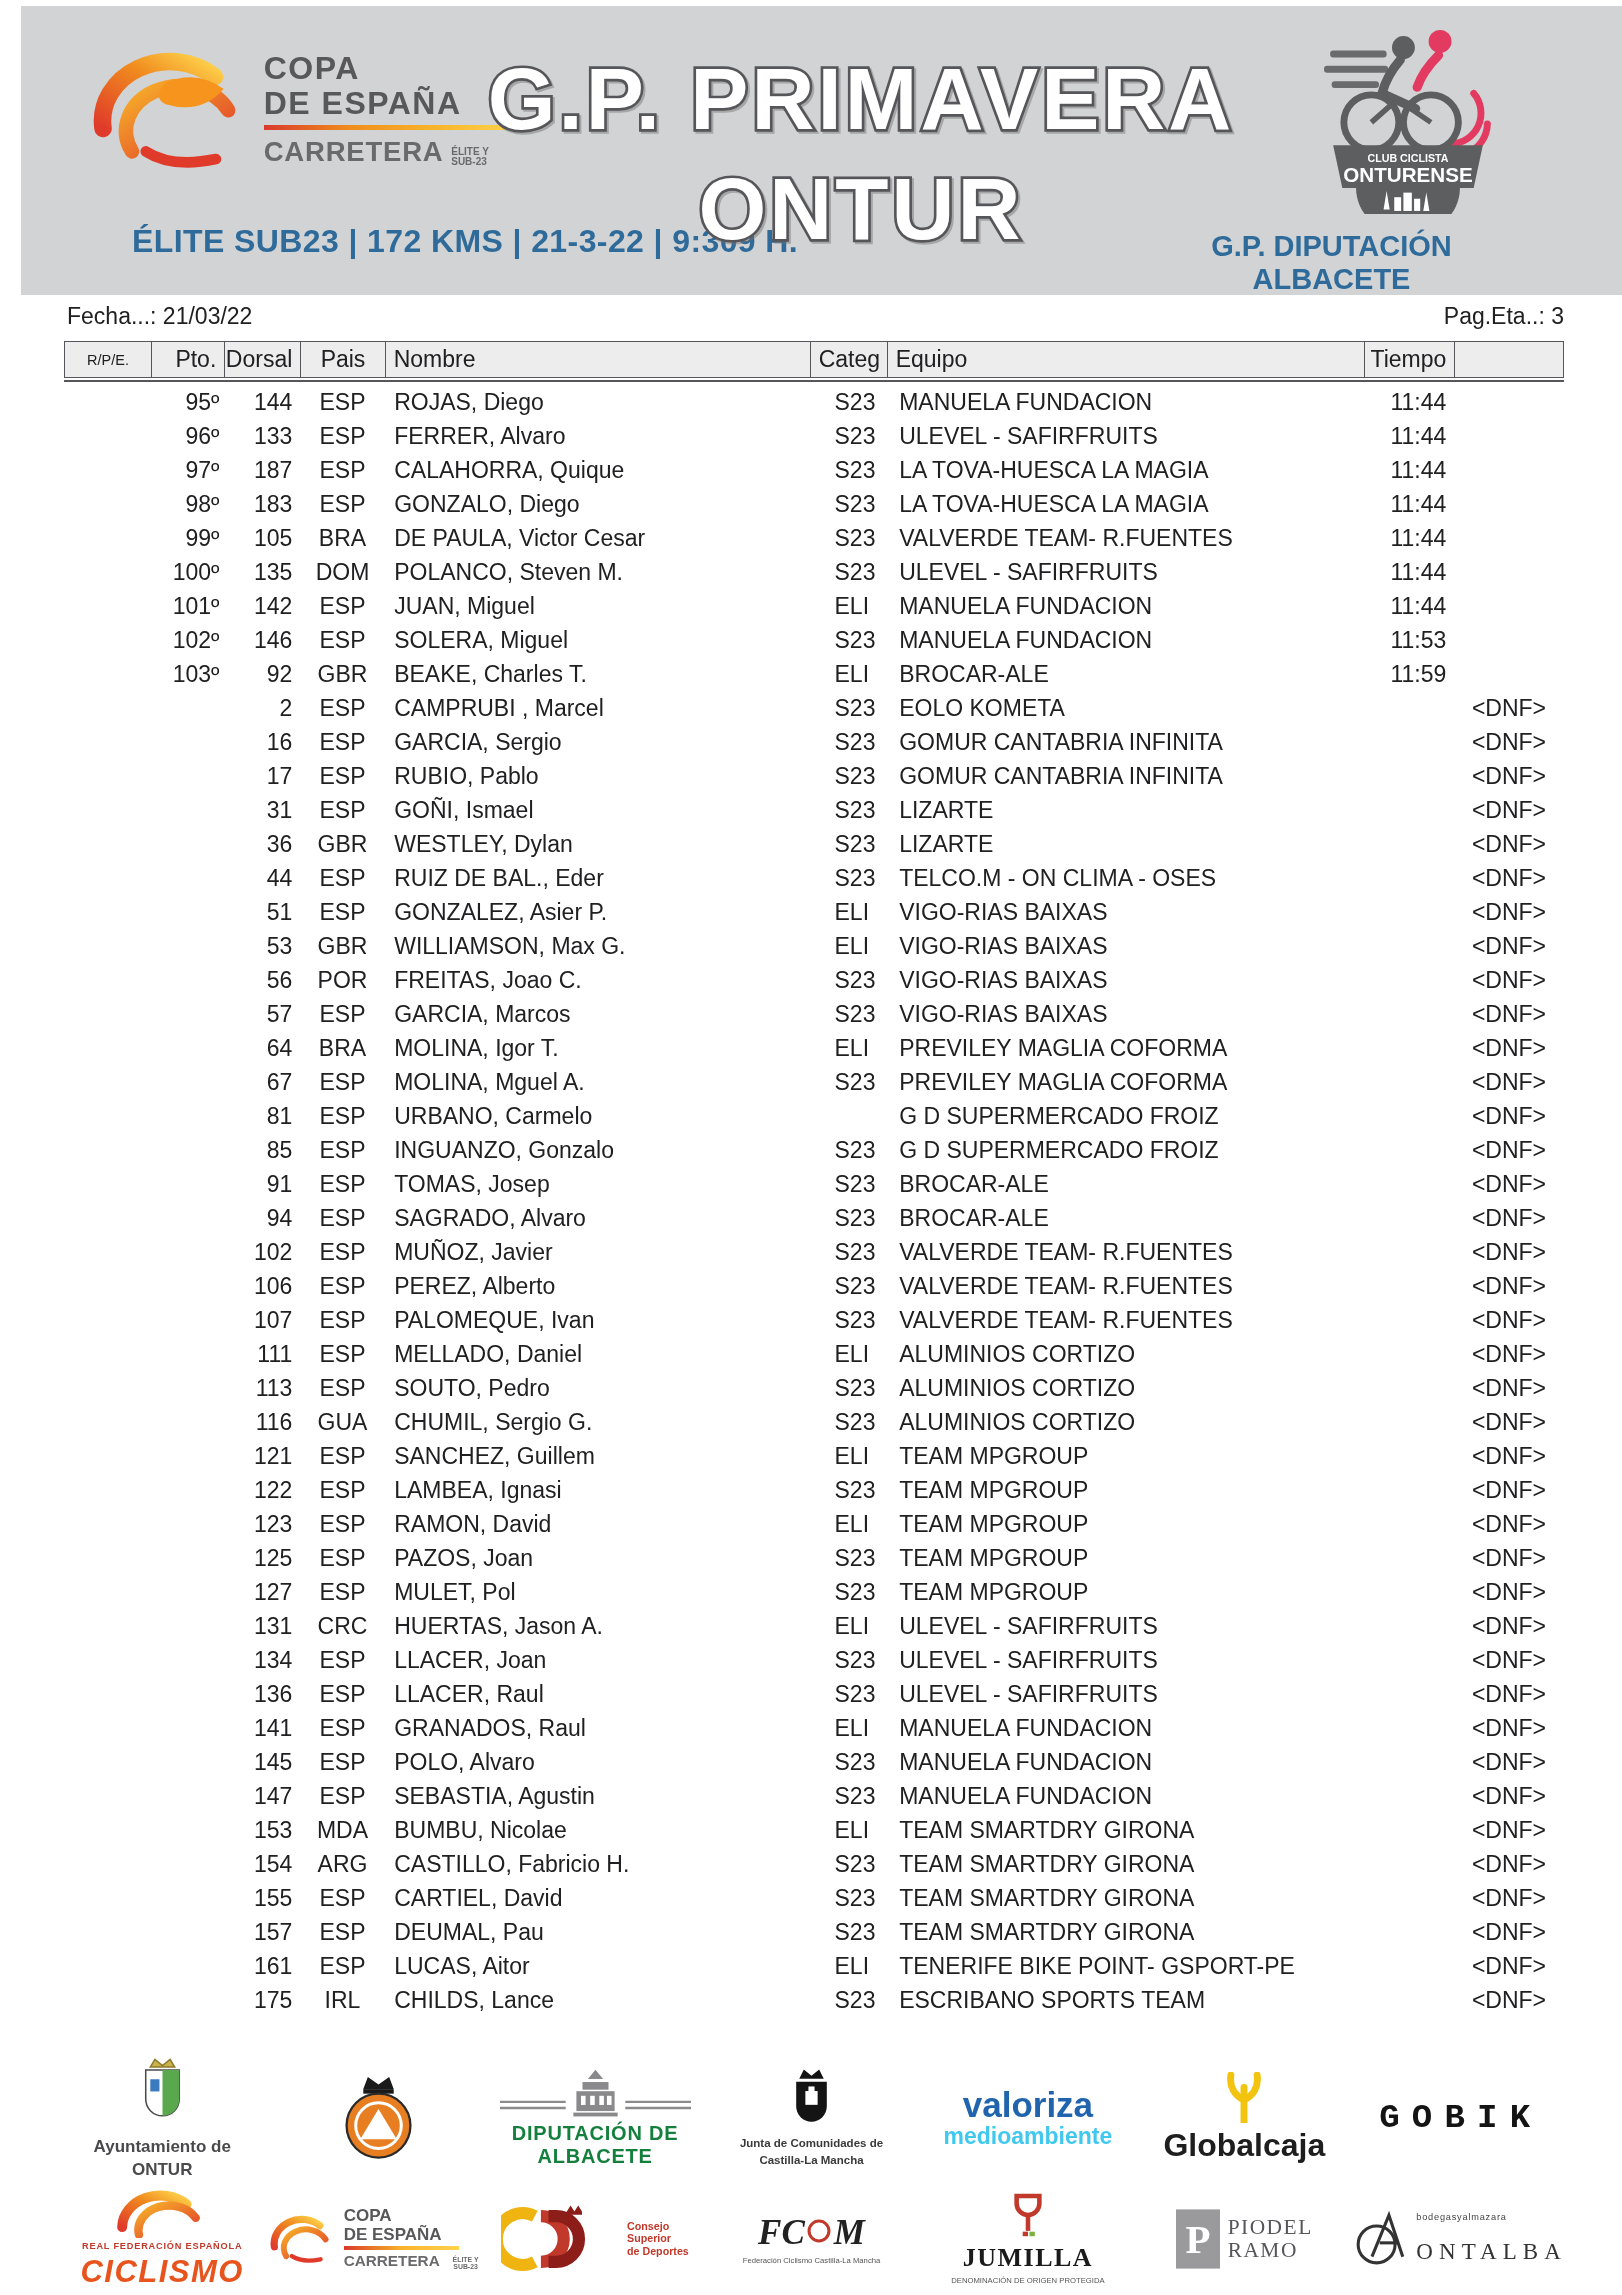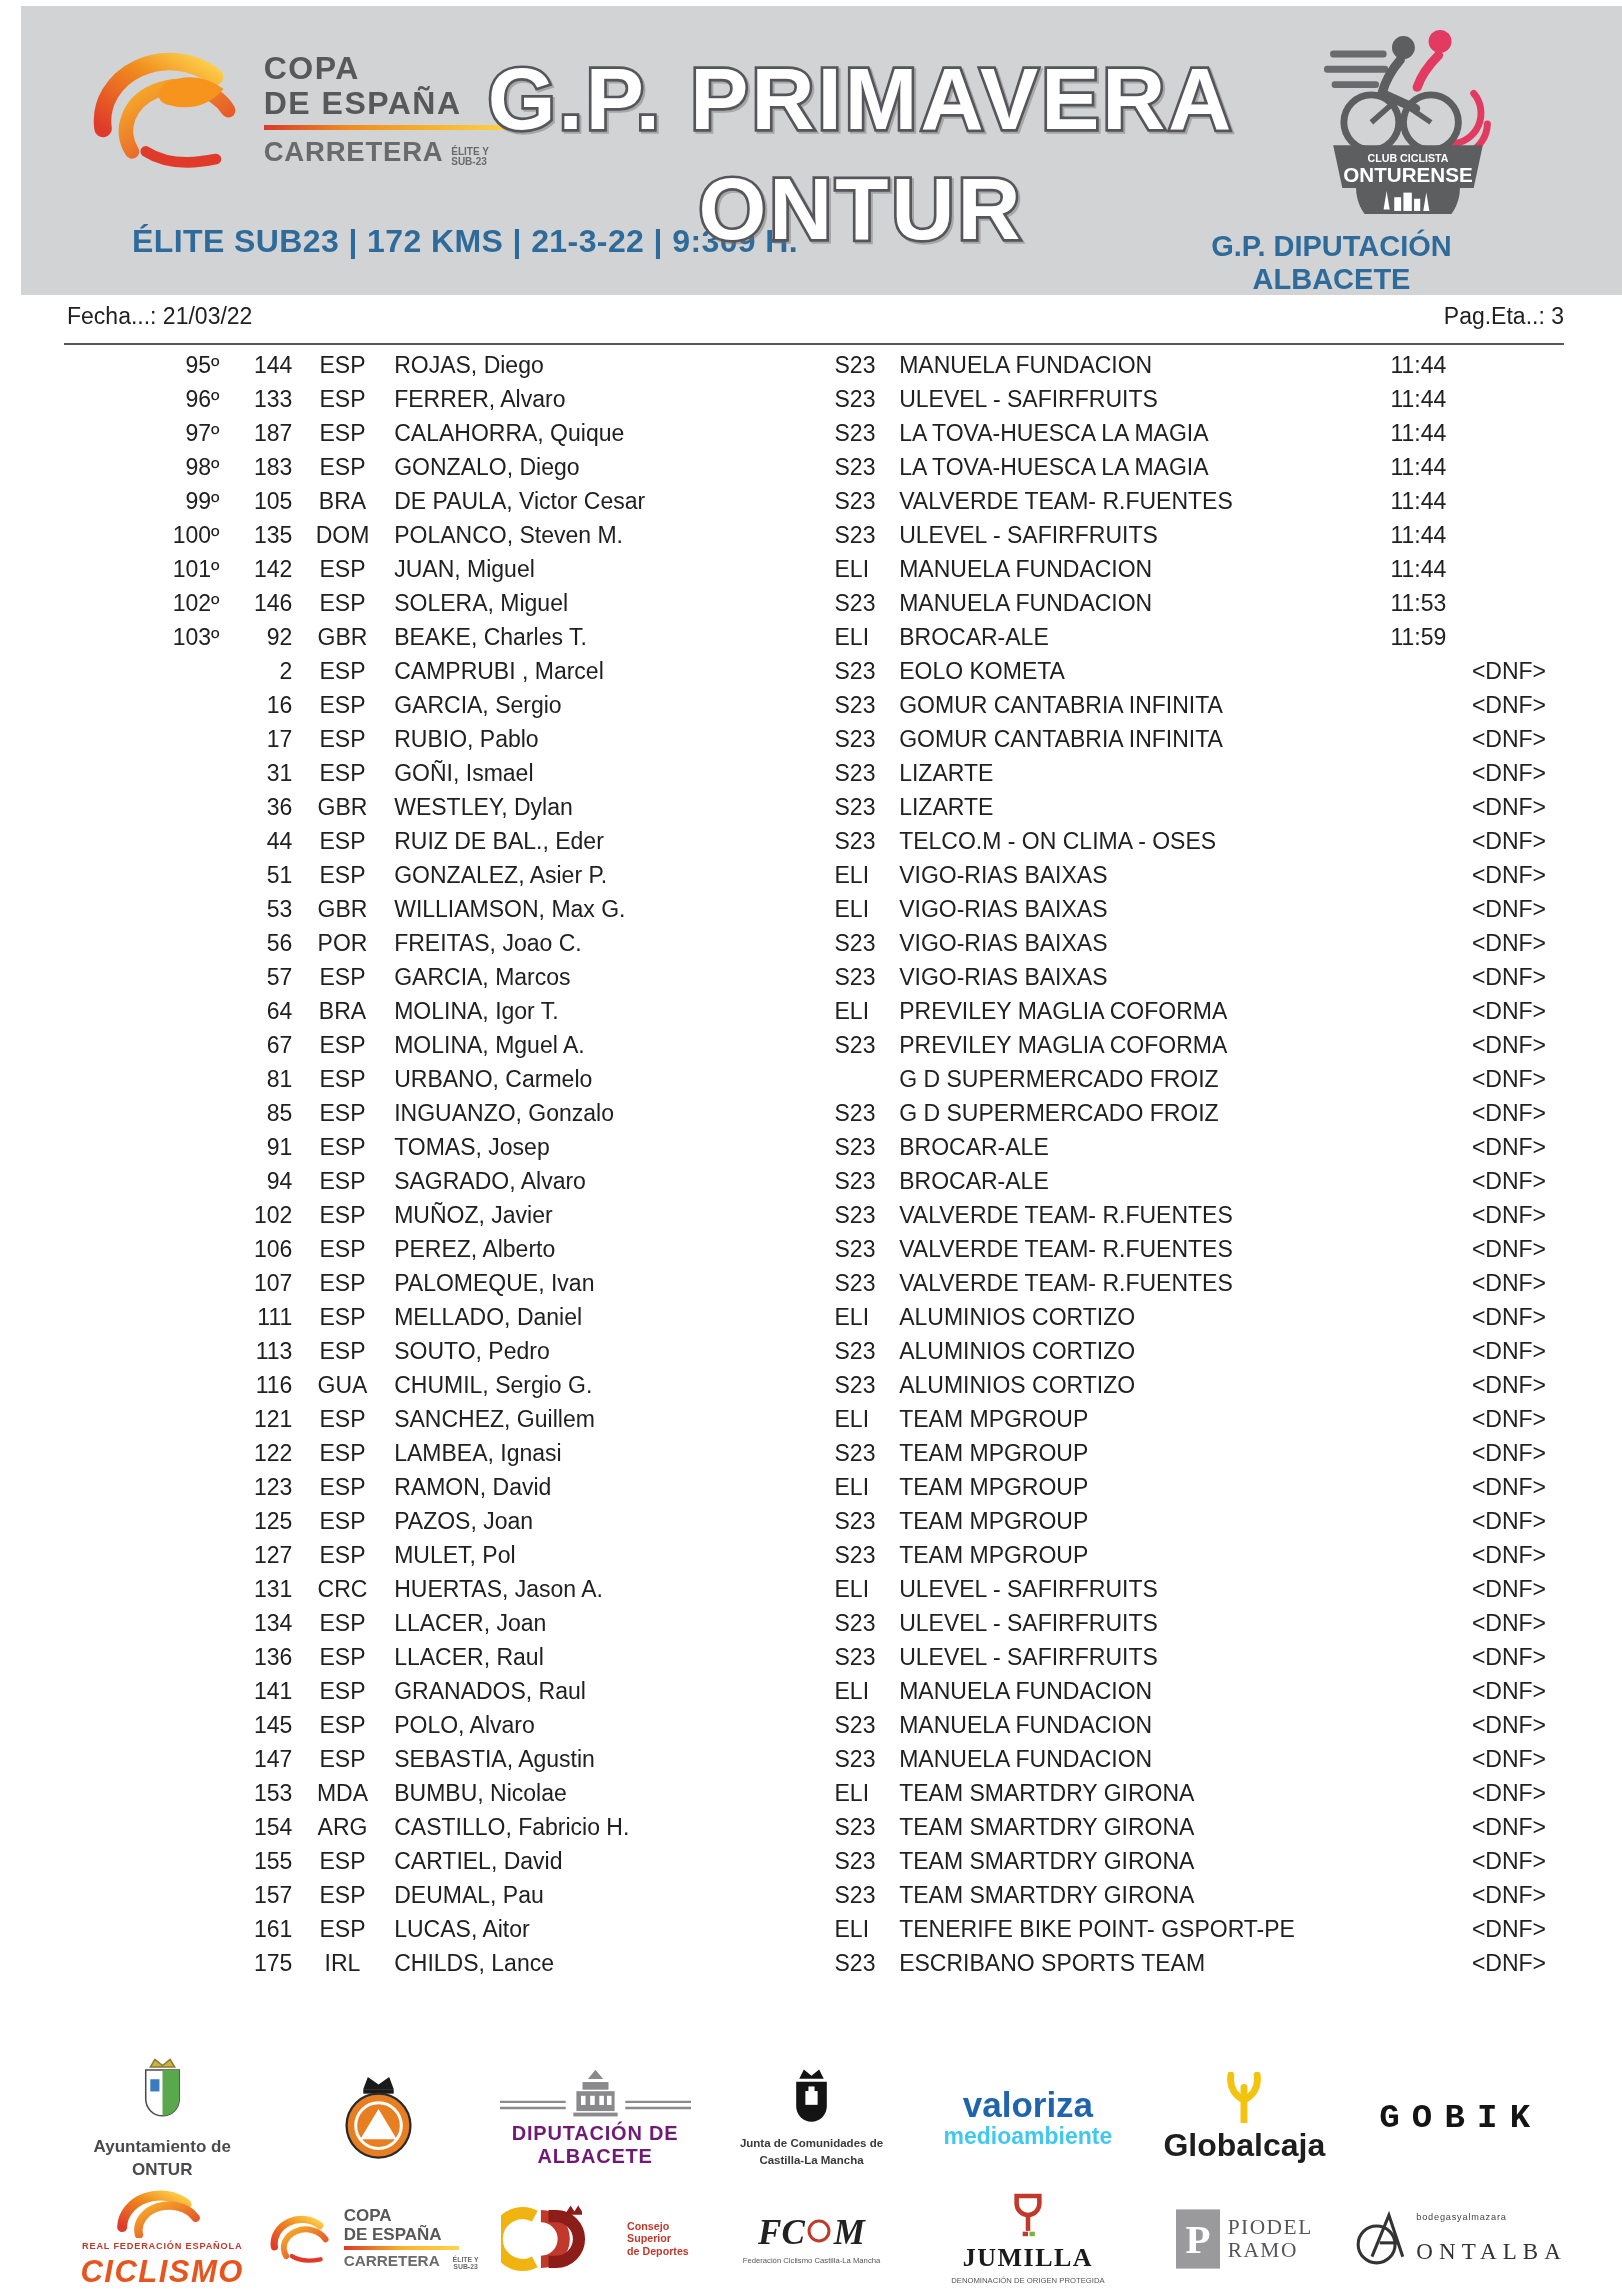--- a/index.html
+++ b/index.html
@@ -57,21 +57,21 @@
   .c-status{text-align:center;}
   
   .frow{position:absolute;left:54px;width:1515px;display:grid;grid-template-columns:repeat(7,1fr);
     align-items:center;justify-items:center;}
   .frow1{top:2051px;height:134px;}
   .frow2{top:2187px;height:103px;}
   .logo{display:flex;flex-direction:column;align-items:center;gap:3.1px;text-align:center;}
   .logo-row{display:flex;align-items:center;gap:7.7px;text-align:left;}
   .cap{font-size:17px;font-weight:bold;color:#4a4a4c;line-height:20px;}
   .cap-sm{font-size:11.5px;font-weight:bold;color:#3a3a3c;line-height:13.8px;}
-  .dip-label{font-size:20px;font-weight:bold;color:#701a75;letter-spacing:0.8px;}
+  .dip-label{font-size:20px;font-weight:bold;color:#15803d;letter-spacing:0.8px;}
   .valoriza1{font-size:35px;font-weight:bold;color:#1f64ad;line-height:34px;}
   .valoriza2{font-size:23px;font-weight:bold;color:#41c8ee;line-height:23px;}
   .globalcaja{font-size:32px;font-weight:bold;color:#1e1e1e;}
   .gobik{font-size:34px;font-weight:bold;letter-spacing:12.2px;color:#141414;font-family:"Liberation Mono",monospace;}
   .rfec1{font-size:9.2px;font-weight:bold;color:#c0392b;letter-spacing:0.8px;}
   .rfec2{font-size:31px;font-weight:bold;font-style:italic;color:#e8541d;letter-spacing:1.5px;}
   .copa2-l12{font-size:17px;font-weight:bold;color:#58585a;line-height:18.4px;}
   .copa2-bar{height:3.1px;width:115px;background:linear-gradient(90deg,#d93a2b,#f7b32a,#ffd44d);margin:2.3px 0;}
   .copa2-l3{font-size:15.3px;font-weight:bold;color:#6a6a6c;}
   .copa2-l4{font-size:6.9px;font-weight:bold;color:#6a6a6c;}
@@ -156,20 +156,31 @@
     </g>
   </svg>
 </div>
 
 <div class="sub-right">G.P. DIPUTACIÓN ALBACETE</div>
 
 <div class="fecha">Fecha...: 21/03/22</div>
 <div class="pag">Pag.Eta..: 3</div>
 
 <div class="tbl">
+  <div class="thead">
+    <div class="hc small">R/P/E.</div>
+    <div class="hc r">Pto.</div>
+    <div class="hc r">Dorsal</div>
+    <div class="hc c">Pais</div>
+    <div class="hc">Nombre</div>
+    <div class="hc">Categ</div>
+    <div class="hc">Equipo</div>
+    <div class="hc r">Tiempo</div>
+    <div class="hc"></div>
+  </div>
   <div class="rule"></div>
   <div class="rows">
   <div class="row">
     <div class="c-rpe"></div>
     <div class="c-pto">95º</div>
     <div class="c-dorsal">144</div>
     <div class="c-pais">ESP</div>
     <div class="c-nombre">ROJAS, Diego</div>
     <div class="c-categ">S23</div>
     <div class="c-equipo">MANUELA FUNDACION</div>

